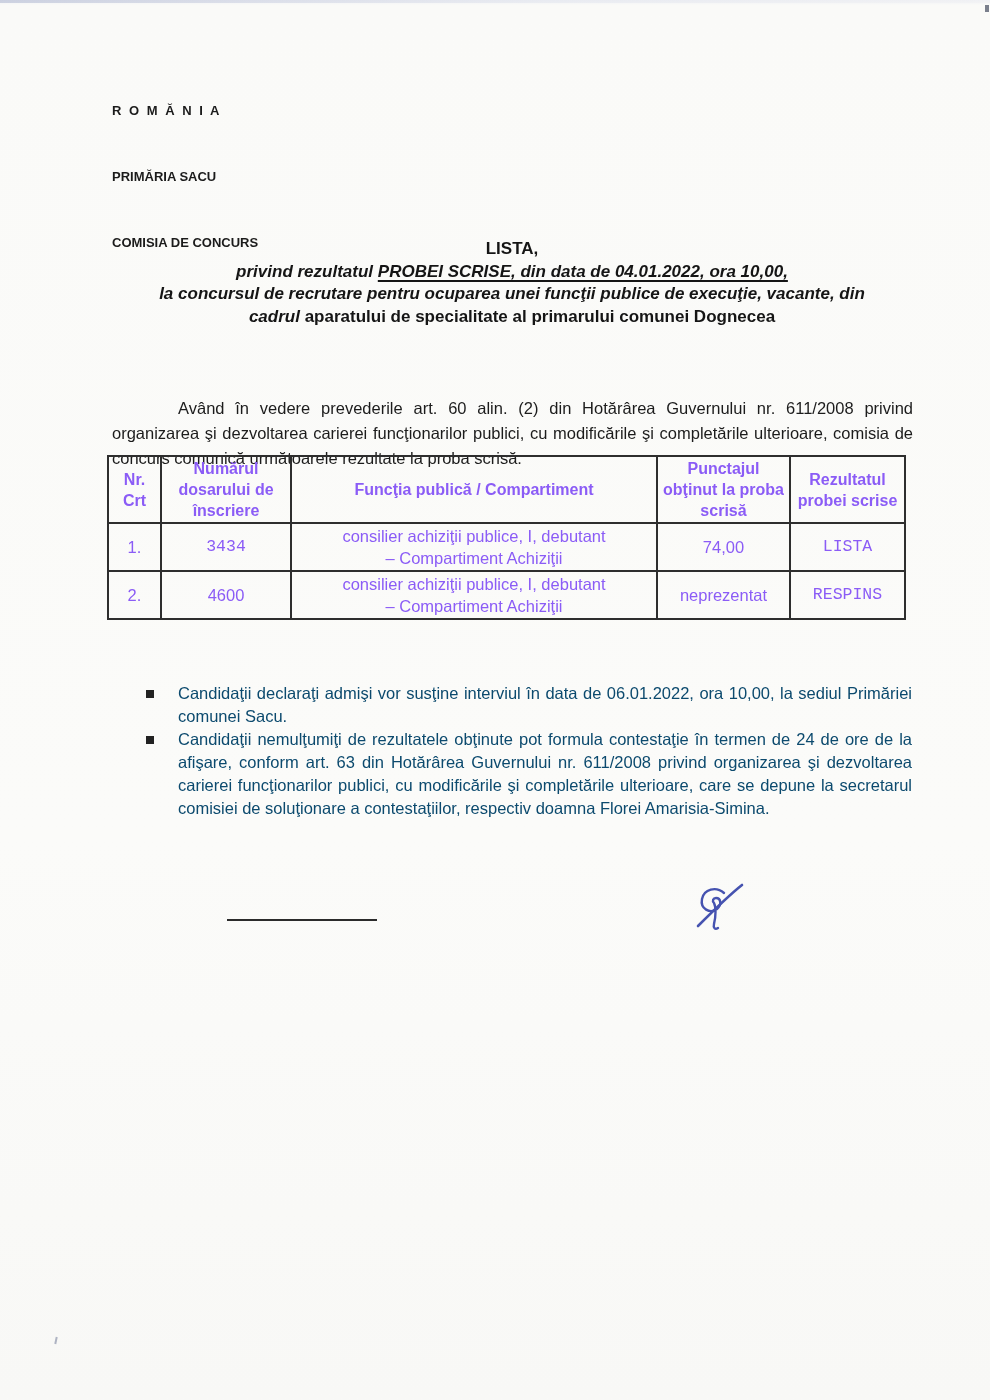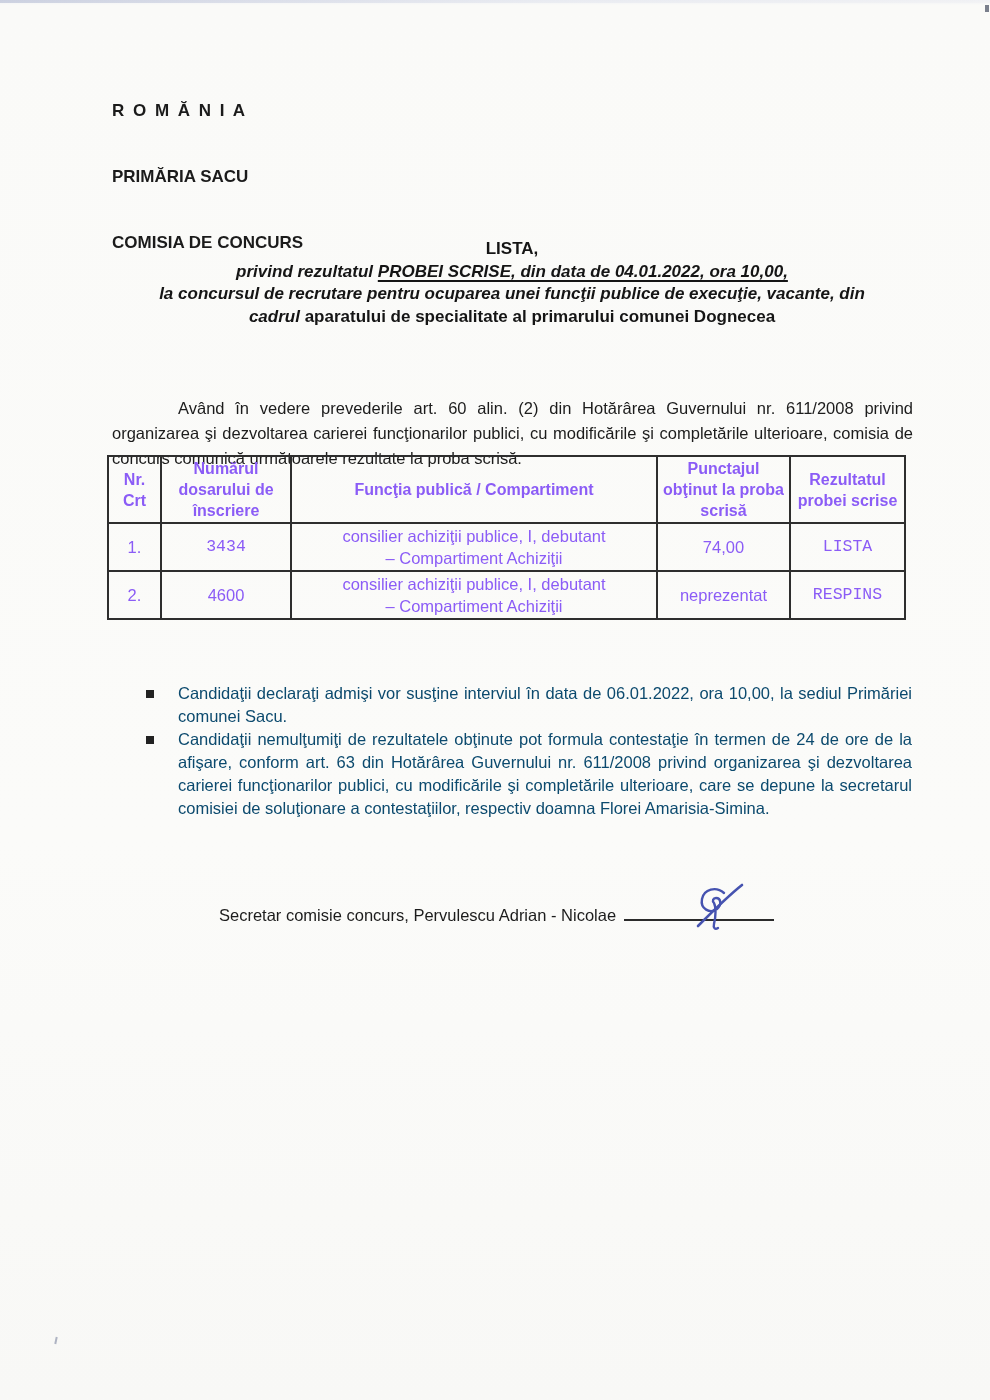--- a/index.html
+++ b/index.html
@@ -20,21 +20,21 @@
     position:absolute; left:55px; top:1337px; width:2px; height:7px;
     background:#8f96ad; transform:rotate(12deg); opacity:.7;
   }
   .scan-speck-right {
     position:absolute; right:1px; top:5px; width:4px; height:7px;
     background:#5a6070; opacity:.8;
   }
 
   .letterhead {
     position:absolute; left:112px; top:56px;
-    font-weight:bold; font-size:17px; line-height:22px;
+    font-weight:bold; font-size:13px; line-height:22px;
     white-space:pre; color:#1b1b1b;
   }
   .letterhead .spread { letter-spacing:2px; }
 
   .title-block {
     position:absolute; left:32px; top:238px; width:960px;
     text-align:center; font-weight:bold; font-size:17px; line-height:22.5px;
     color:#151515;
   }
   .title-block .it { font-style:italic; }
@@ -154,19 +154,19 @@
     <span class="bullet-sq"></span>
     <span class="bullet-text">Candidaţii declaraţi admişi vor susţine interviul în data de 06.01.2022, ora 10,00, la sediul Primăriei comunei Sacu.</span>
   </li>
   <li>
     <span class="bullet-sq"></span>
     <span class="bullet-text">Candidaţii nemulţumiţi de rezultatele obţinute pot formula contestaţie în termen de 24 de ore de la afişare, conform art. 63 din Hotărârea Guvernului nr. 611/2008 privind organizarea şi dezvoltarea carierei funcţionarilor publici, cu modificările şi completările ulterioare, care se depune la secretarul comisiei de soluţionare a contestaţiilor, respectiv doamna Florei Amarisia-Simina.</span>
   </li>
 </ul>
 
 <div class="signature">
-  <span>Secretar comisie concurs, Pervulescu Adrian - Nicolae</span><span class="sig-line"></span>
+  <span class="sig-line"></span>
 </div>
 
 <svg class="sig-mark" viewBox="0 0 64 54">
   <path d="M8,46 C20,34 38,16 52,5" fill="none" stroke="#4653b0" stroke-width="2.6" stroke-linecap="round"></path>
   <path d="M34,13 C26,6 14,9 12,19 C10,29 20,34 27,29 C32,25 31,18 26,18 C23,18 22,21 24,23 C26,27 26,36 24,44 C23,48 25,50 28,48" fill="none" stroke="#4653b0" stroke-width="2.4" stroke-linecap="round"></path>
 </svg>
 
 </body></html>

